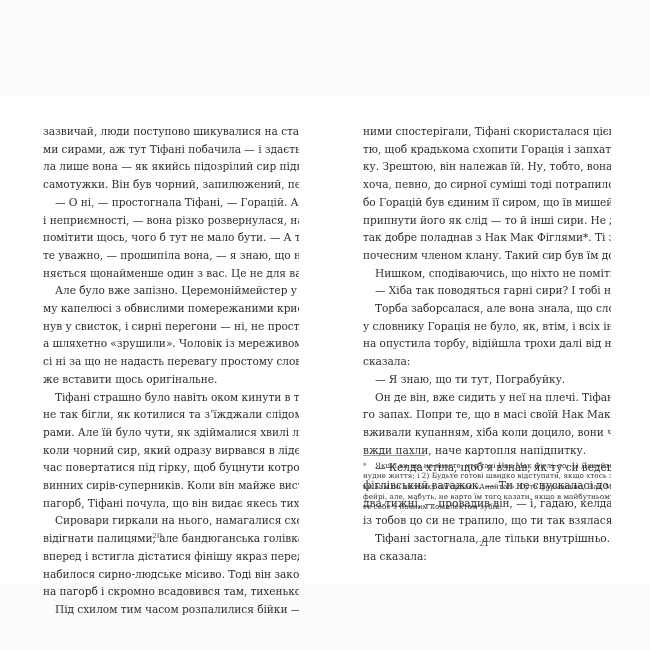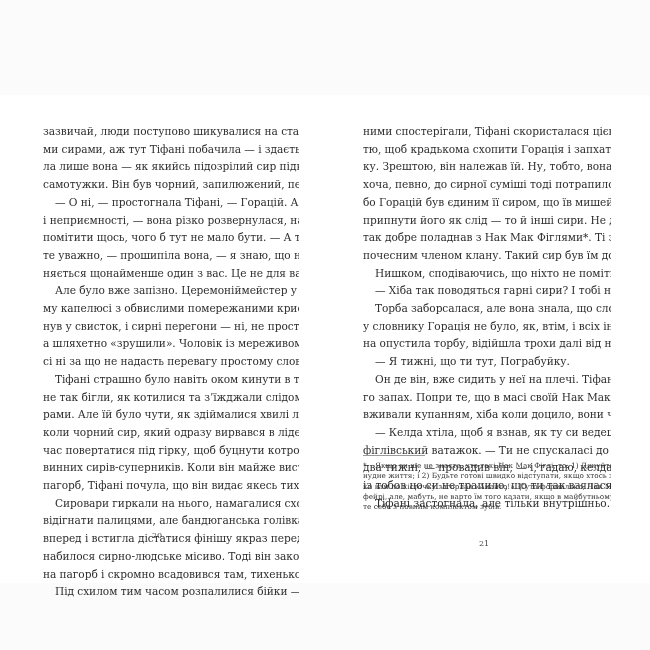--- a/index.html
+++ b/index.html
@@ -63,20 +63,21 @@
         <span class="line indent">— О ні, — простогнала Тіфані, — Горацій. А де ти, там</span>
         <span class="line">і неприємності, — вона різко розвернулася, намагаючись</span>
         <span class="line">помітити щось, чого б тут не мало бути. — А тепер слухай-</span>
         <span class="line">те уважно, — прошипіла вона, — я знаю, що неподалік ти-</span>
         <span class="line">няється щонайменше один з вас. Це не для вашої братії —</span>
         <span class="line indent">Але було вже запізно. Церемоніймейстер у величезно-</span>
         <span class="line">му капелюсі з обвислими помережаними крисами дмух-</span>
         <span class="line">нув у свисток, і сирні перегони — ні, не просто «почалися»,</span>
         <span class="line">а шляхетно «зрушили». Чоловік із мереживом на капелю-</span>
         <span class="line">сі ні за що не надасть перевагу простому слову там, де мо-</span>
+        <span class="line last">же вставити щось оригінальне.</span>
         <span class="line indent">Тіфані страшно було навіть оком кинути в той бік. Бігуни</span>
         <span class="line">не так бігли, як котилися та з’їжджали слідом за своїми си-</span>
         <span class="line">рами. Але їй було чути, як здіймалися хвилі лементу щоразу,</span>
         <span class="line">коли чорний сир, який одразу вирвався в лідери, знаходив</span>
         <span class="line">час повертатися під гірку, щоб буцнути котрогось із безне-</span>
         <span class="line">винних сирів-суперників. Коли він майже вистрибнув на</span>
         <span class="line last">пагорб, Тіфані почула, що він видає якесь тихе буркотіння.</span>
         <span class="line indent">Сировари гиркали на нього, намагалися схопити чи</span>
         <span class="line">відігнати палицями, але бандюганська голівка пролетіла</span>
         <span class="line">вперед і встигла дістатися фінішу якраз перед тим, як туди</span>
@@ -94,29 +95,32 @@
         <span class="line">хоча, певно, до сирної суміші тоді потрапило щось зайве,</span>
         <span class="line">бо Горацій був єдиним її сиром, що їв мишей, а якщо не</span>
         <span class="line">припнути його як слід — то й інші сири. Не дивно, що він</span>
         <span class="line">так добре поладнав з Нак Мак Фіглями*. Ті зробили його</span>
         <span class="line last">почесним членом клану. Такий сир був їм до смаку.</span>
         <span class="line indent">Нишком, сподіваючись, що ніхто не помітить, Тіфані</span>
         <span class="line indent last">— Хіба так поводяться гарні сири? І тобі не соромно?</span>
         <span class="line indent">Торба заборсалася, але вона знала, що слова «сором»</span>
         <span class="line">у словнику Горація не було, як, втім, і всіх інших слів. Во-</span>
         <span class="line">на опустила торбу, відійшла трохи далі від натовпу та</span>
-        <span class="line indent last">— Я тижні, що ти тут, Пограбуйку.</span>
+        <span class="line last">сказала:</span>
+        <span class="line indent last">— Я знаю, що ти тут, Пограбуйку.</span>
         <span class="line indent">Он де він, вже сидить у неї на плечі. Тіфані відчула йо-</span>
         <span class="line">го запах. Попри те, що в масі своїй Нак Мак Фіглі не зло-</span>
         <span class="line">вживали купанням, хіба коли доцило, вони чомусь за-</span>
+        <span class="line last">вжди пахли, наче картопля напідпитку.</span>
         <span class="line indent">— Келда хтіла, щоб я взнав, як ту си ведеш, — пояснив</span>
         <span class="line">фіглівський ватажок. — Ти не спускаласі до кургану вже зо</span>
         <span class="line">два тижні, — провадив він, — і, гадаю, келда си боїт, абись</span>
         <span class="line last">із тобов цо си не трапило, що ти так взялася до роботи.</span>
         <span class="line indent">Тіфані застогнала, але тільки внутрішньо. Вголос во-</span>
+        <span class="line last">на сказала:</span>
       </div>
     <div class="footnote-rule"></div>
     <div class="footnote" id="footnote">
         <span class="line"><span class="fn-mark">*</span><span>Якщо ви ще не знаєте, хто такі Нак Мак Фіглі, то: 1) Дякуйте за своє</span></span>
         <span class="line">нудне життя; і 2) Будьте готові швидко відступати, якщо хтось заввиш-</span>
         <span class="line">ки вам по кісточку загорлає «Анайто!». Суто формально, Нак Мак Фіглі —</span>
         <span class="line">фейрі, але, мабуть, не варто їм того казати, якщо в майбутньому ви бачи-</span>
         <span class="line last">те себе з повним комплектом зубів.</span>
       </div>
     <div class="page-number">21</div>

